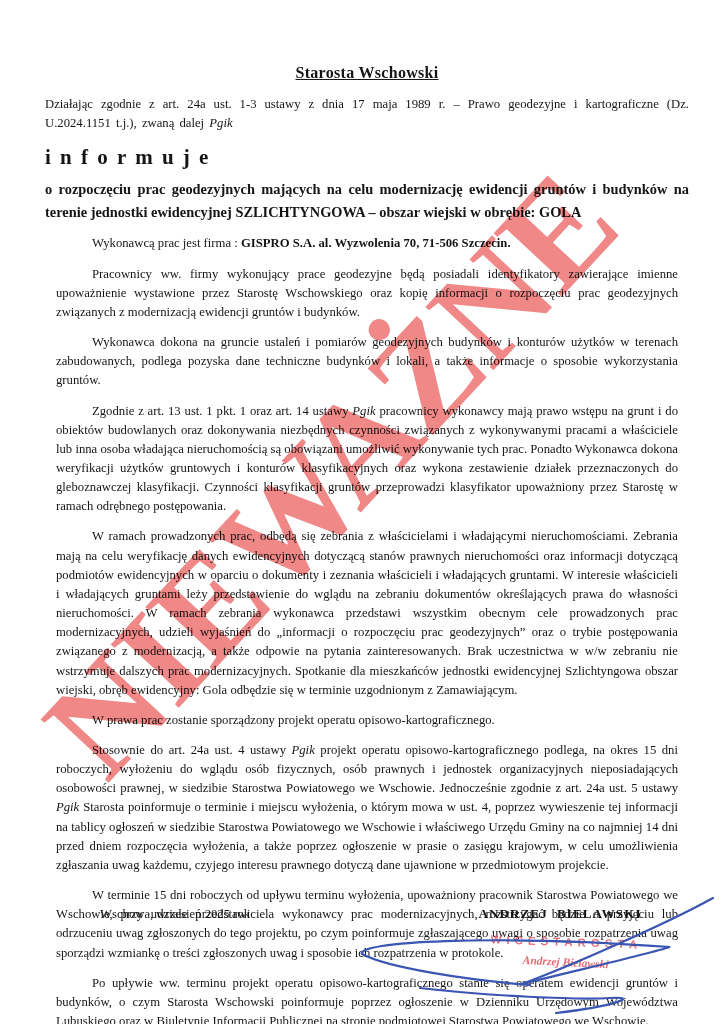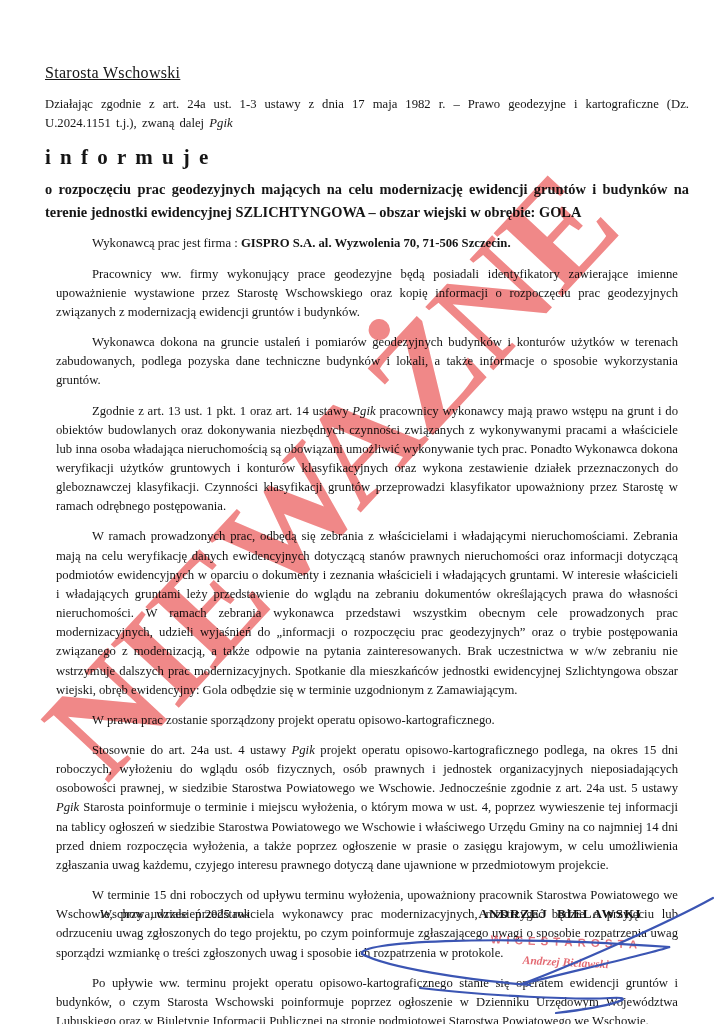--- a/index.html
+++ b/index.html
@@ -10,21 +10,22 @@
     overflow:hidden;
     font-family:"Liberation Serif","DejaVu Serif",serif;
     color:#151515;
   }
   .content{
     position:absolute;
     left:45px;top:0;width:644px;
   }
   .doc-title{
     margin:64px 0 0 0;
-    font-size:16px;font-weight:normal;
+    text-align:center;
+    font-size:16px;font-weight:bold;
     text-decoration:underline;
     letter-spacing:.3px;
   }
   .intro{
     margin:13px 0 0 0;
     text-align:justify;
     font-size:12.7px;line-height:19.2px;
     word-spacing:2px;
   }
   .informuje{
@@ -97,21 +98,21 @@
     pointer-events:none;
   }
 </style>
 </head>
 <body>
 
 <div class="page" style="color: rgb(21, 21, 21);">
 
   <div class="content">
     <h1 class="doc-title">Starosta Wschowski</h1>
-    <p class="intro"><span>Działając zgodnie z art. 24a ust. 1-3 ustawy z dnia 17 maja 1982 r. – Prawo geodezyjne i kartograficzne (Dz. U.2024.1151 t.j.), zwaną dalej </span><span class="i">Pgik</span></p>
+    <p class="intro"><span>Działając zgodnie z art. 24a ust. 1-3 ustawy z dnia 17 maja 1989 r. – Prawo geodezyjne i kartograficzne (Dz. U.2024.1151 t.j.), zwaną dalej </span><span class="i">Pgik</span></p>
     <p class="informuje">i n f o r m u j e</p>
     <p class="subject">o rozpoczęciu prac geodezyjnych mających na celu modernizację ewidencji gruntów i budynków na terenie jednostki ewidencyjnej SZLICHTYNGOWA – obszar wiejski w obrębie: GOLA</p>
     <div>
         <p class="body-para"><span>Wykonawcą prac jest firma : </span><span class="b">GISPRO S.A.  al. Wyzwolenia 70, 71-506 Szczecin.</span></p>
         <p class="body-para"><span>Pracownicy ww. firmy wykonujący prace geodezyjne będą posiadali identyfikatory zawierające imienne upoważnienie wystawione przez Starostę Wschowskiego oraz kopię informacji o rozpoczęciu prac geodezyjnych związanych z modernizacją ewidencji gruntów i budynków.</span></p>
         <p class="body-para"><span>Wykonawca dokona na gruncie ustaleń i pomiarów geodezyjnych budynków i konturów użytków w terenach zabudowanych, podlega pozyska dane techniczne budynków i lokali, a także informacje o sposobie wykorzystania gruntów.</span></p>
         <p class="body-para"><span>Zgodnie z art. 13 ust. 1 pkt. 1 oraz art. 14 ustawy </span><span class="i">Pgik</span><span> pracownicy wykonawcy mają prawo wstępu na grunt i do obiektów budowlanych oraz dokonywania niezbędnych czynności związanych z wykonywanymi pracami a właściciele lub inna osoba władająca nieruchomością są obowiązani umożliwić wykonywanie tych prac. Ponadto Wykonawca dokona weryfikacji użytków gruntowych i konturów klasyfikacyjnych oraz wykona zestawienie działek przeznaczonych do gleboznawczej klasyfikacji. Czynności klasyfikacji gruntów przeprowadzi klasyfikator upoważniony przez Starostę w ramach odrębnego postępowania.</span></p>
         <p class="body-para"><span>W ramach prowadzonych prac, odbędą się zebrania z właścicielami i władającymi nieruchomościami. Zebrania mają na celu weryfikację danych ewidencyjnych dotyczącą stanów prawnych nieruchomości oraz informacji dotyczącą podmiotów ewidencyjnych w oparciu o dokumenty i zeznania właścicieli i władających gruntami. W interesie właścicieli i władających gruntami leży przedstawienie do wglądu na zebraniu dokumentów określających prawa do własności nieruchomości. W ramach zebrania wykonawca przedstawi wszystkim obecnym cele prowadzonych prac modernizacyjnych, udzieli wyjaśnień do „informacji o rozpoczęciu prac geodezyjnych” oraz o trybie postępowania związanego z modernizacją, a także odpowie na pytania zainteresowanych. Brak uczestnictwa w w/w zebraniu nie wstrzymuje dalszych prac modernizacyjnych. Spotkanie dla mieszkańców jednostki ewidencyjnej Szlichtyngowa obszar wiejski, obręb ewidencyjny: Gola odbędzie się w terminie uzgodnionym z Zamawiającym.</span></p>
         <p class="body-para"><span>W prawa prac zostanie sporządzony projekt operatu opisowo-kartograficznego.</span></p>
         <p class="body-para"><span>Stosownie do art. 24a ust. 4 ustawy </span><span class="i">Pgik</span><span> projekt operatu opisowo-kartograficznego podlega, na okres 15 dni roboczych, wyłożeniu do wglądu osób fizycznych, osób prawnych i jednostek organizacyjnych nieposiadających osobowości prawnej, w siedzibie Starostwa Powiatowego we Wschowie. Jednocześnie zgodnie z art. 24a ust. 5 ustawy </span><span class="i">Pgik</span><span> Starosta poinformuje o terminie i miejscu wyłożenia, o którym mowa w ust. 4, poprzez wywieszenie tej informacji na tablicy ogłoszeń w siedzibie Starostwa Powiatowego we Wschowie i właściwego Urzędu Gminy na co najmniej 14 dni przed dniem rozpoczęcia wyłożenia, a także poprzez ogłoszenie w prasie o zasięgu krajowym, w celu umożliwienia zgłaszania uwag każdemu, czyjego interesu prawnego dotyczą dane ujawnione w przedmiotowym projekcie.</span></p>

